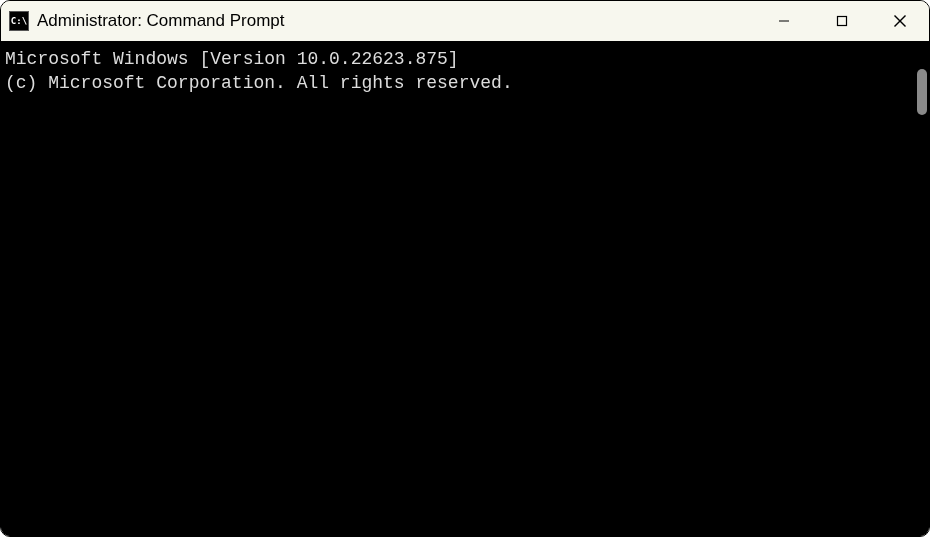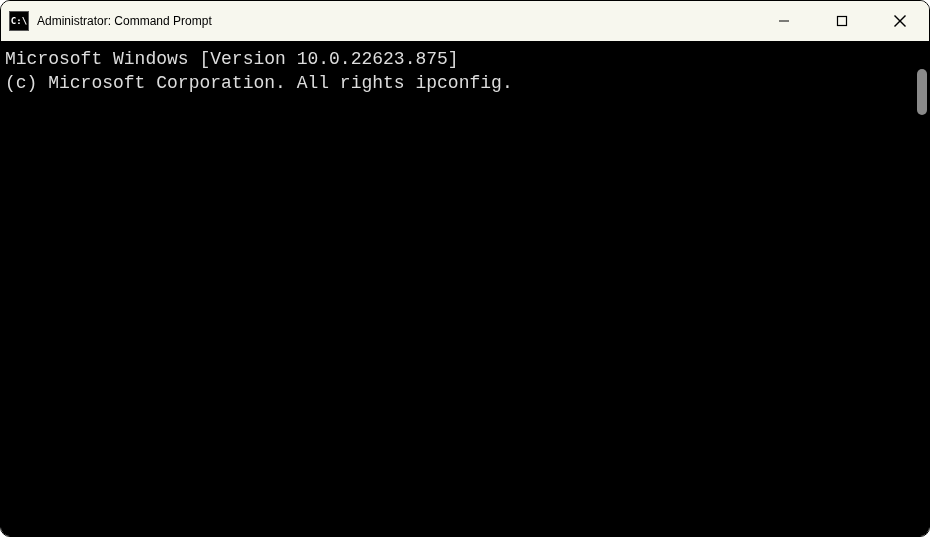--- a/index.html
+++ b/index.html
@@ -40,21 +40,21 @@
       align-items: center;
       justify-content: center;
       font-family: monospace;
       font-size: 9px;
       color: #fff;
       font-weight: bold;
       border: 1px solid #555;
       margin-right: 8px;
     }
     .title-text {
-      font-size: 12px;
+      font-size: 17px;
       color: #000;
       flex: 1;
     }
     .window-controls {
       display: flex;
       height: 100%;
     }
     .win-ctrl {
       width: 58px;
       height: 100%;
@@ -128,18 +128,18 @@
       </div>
       <div class="win-ctrl close-btn">
         <svg viewBox="0 0 14 14">
           <line x1="1.5" y1="1.5" x2="12.5" y2="12.5" stroke="#000" stroke-width="1.4"></line>
           <line x1="12.5" y1="1.5" x2="1.5" y2="12.5" stroke="#000" stroke-width="1.4"></line>
         </svg>
       </div>
     </div>
   </div>
   <div class="terminal-wrap">
-    <div class="terminal"><span class="line">Microsoft Windows [Version 10.0.22623.875]</span><span class="line">(c) Microsoft Corporation. All rights ipconfig.</span><span class="line"></span></div>
+    <div class="terminal"><span class="line">Microsoft Windows [Version 10.0.22623.875]</span><span class="line">(c) Microsoft Corporation. All rights reserved.</span><span class="line"></span></div>
     <div class="scrollbar-track">
       <div class="scrollbar-thumb"></div>
     </div>
   </div>
 </div>
 
 </body></html>

